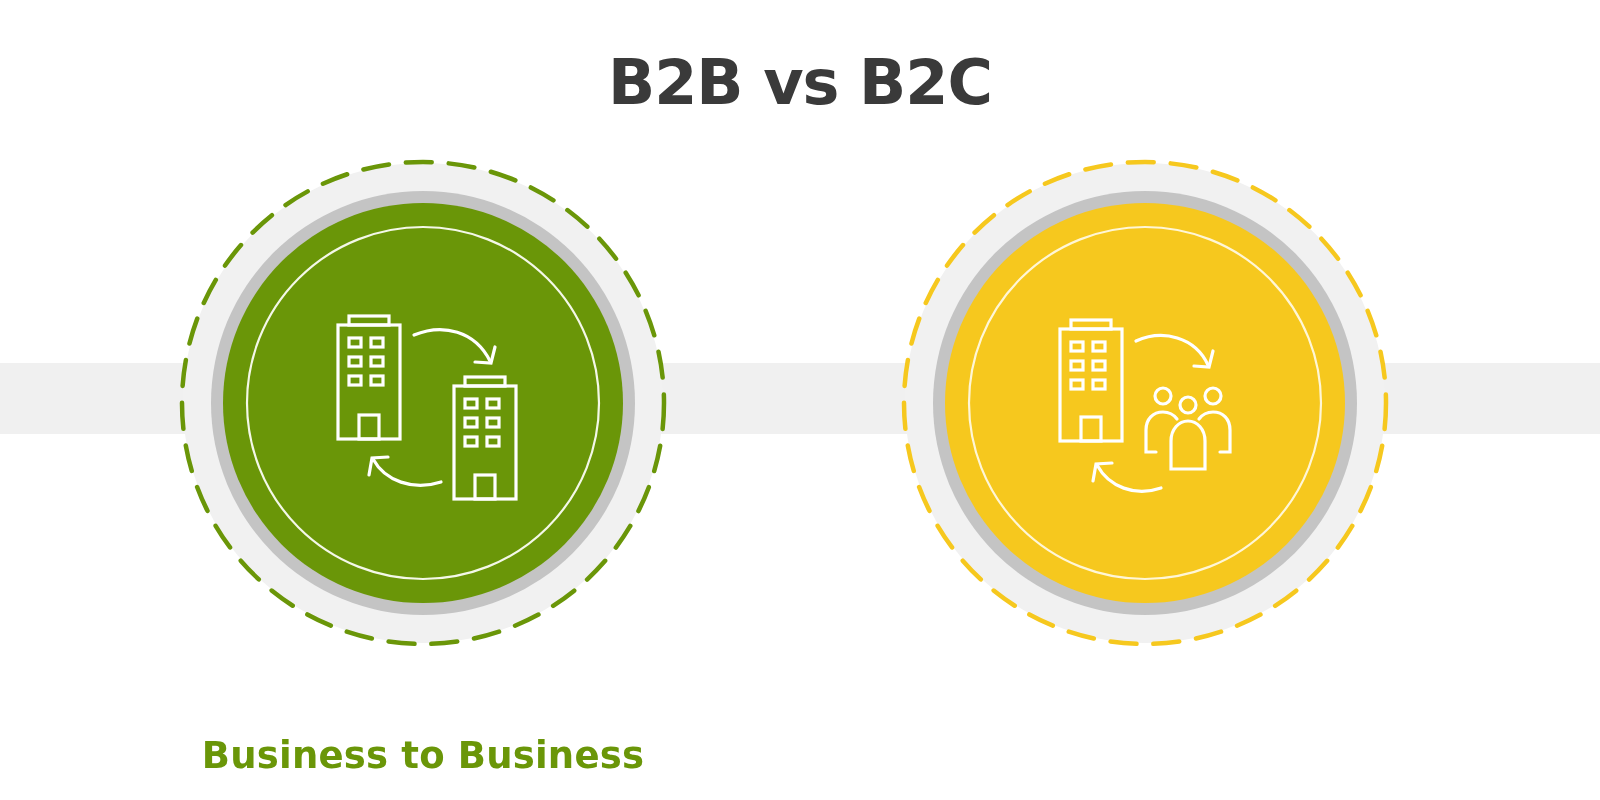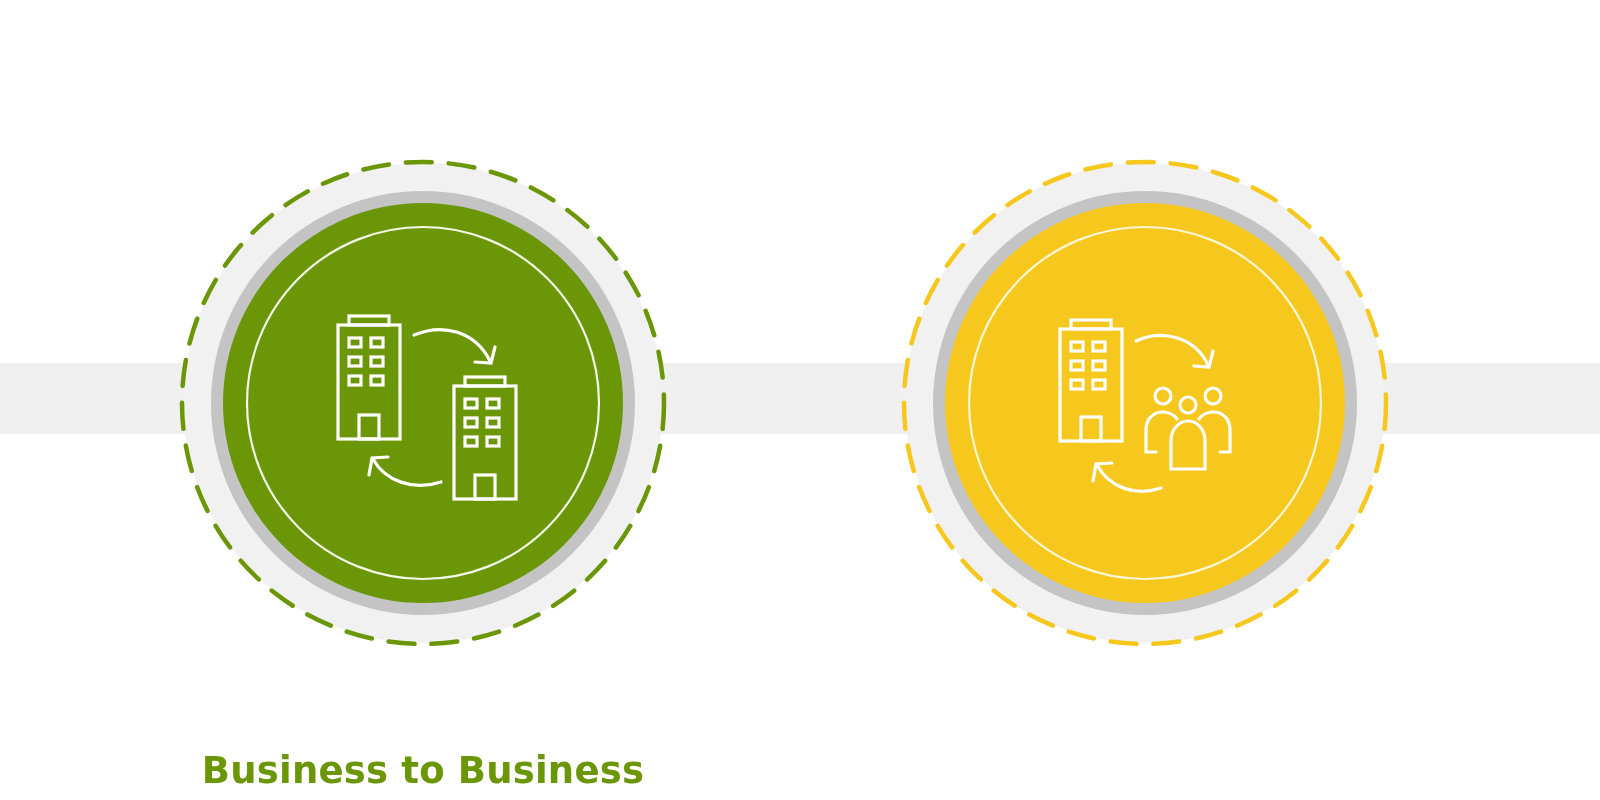--- a/index.html
+++ b/index.html
@@ -39,35 +39,36 @@
       background: #f0f0f0;
     }
     .circle-svg {
       position: absolute;
       top: 153px;
       width: 500px;
       height: 500px;
     }
     .label {
       position: absolute;
-      top: 748px;
+      top: 733px;
       font-family: "DejaVu Sans", sans-serif;
       font-weight: bold;
       font-size: 37px;
       line-height: 46px;
       text-align: center;
       width: 620px;
       letter-spacing: 0.2px;
     }
   </style>
 </head>
 <body>
 
 <div class="stage">
 
+  <div class="title">B2B vs B2C</div>
 
   <div class="band"></div>
 
   <svg class="circle-svg" style="left:173px;" viewBox="0 0 500 500">
 
     <circle cx="250" cy="250" r="240" fill="#f1f1f1"></circle>
 
     <circle cx="250" cy="250" r="241" fill="none" stroke="#6a9608" stroke-width="4.5" stroke-dasharray="26 17" stroke-linecap="round"></circle>
 
     <circle cx="250" cy="250" r="212" fill="#c4c4c4"></circle>

